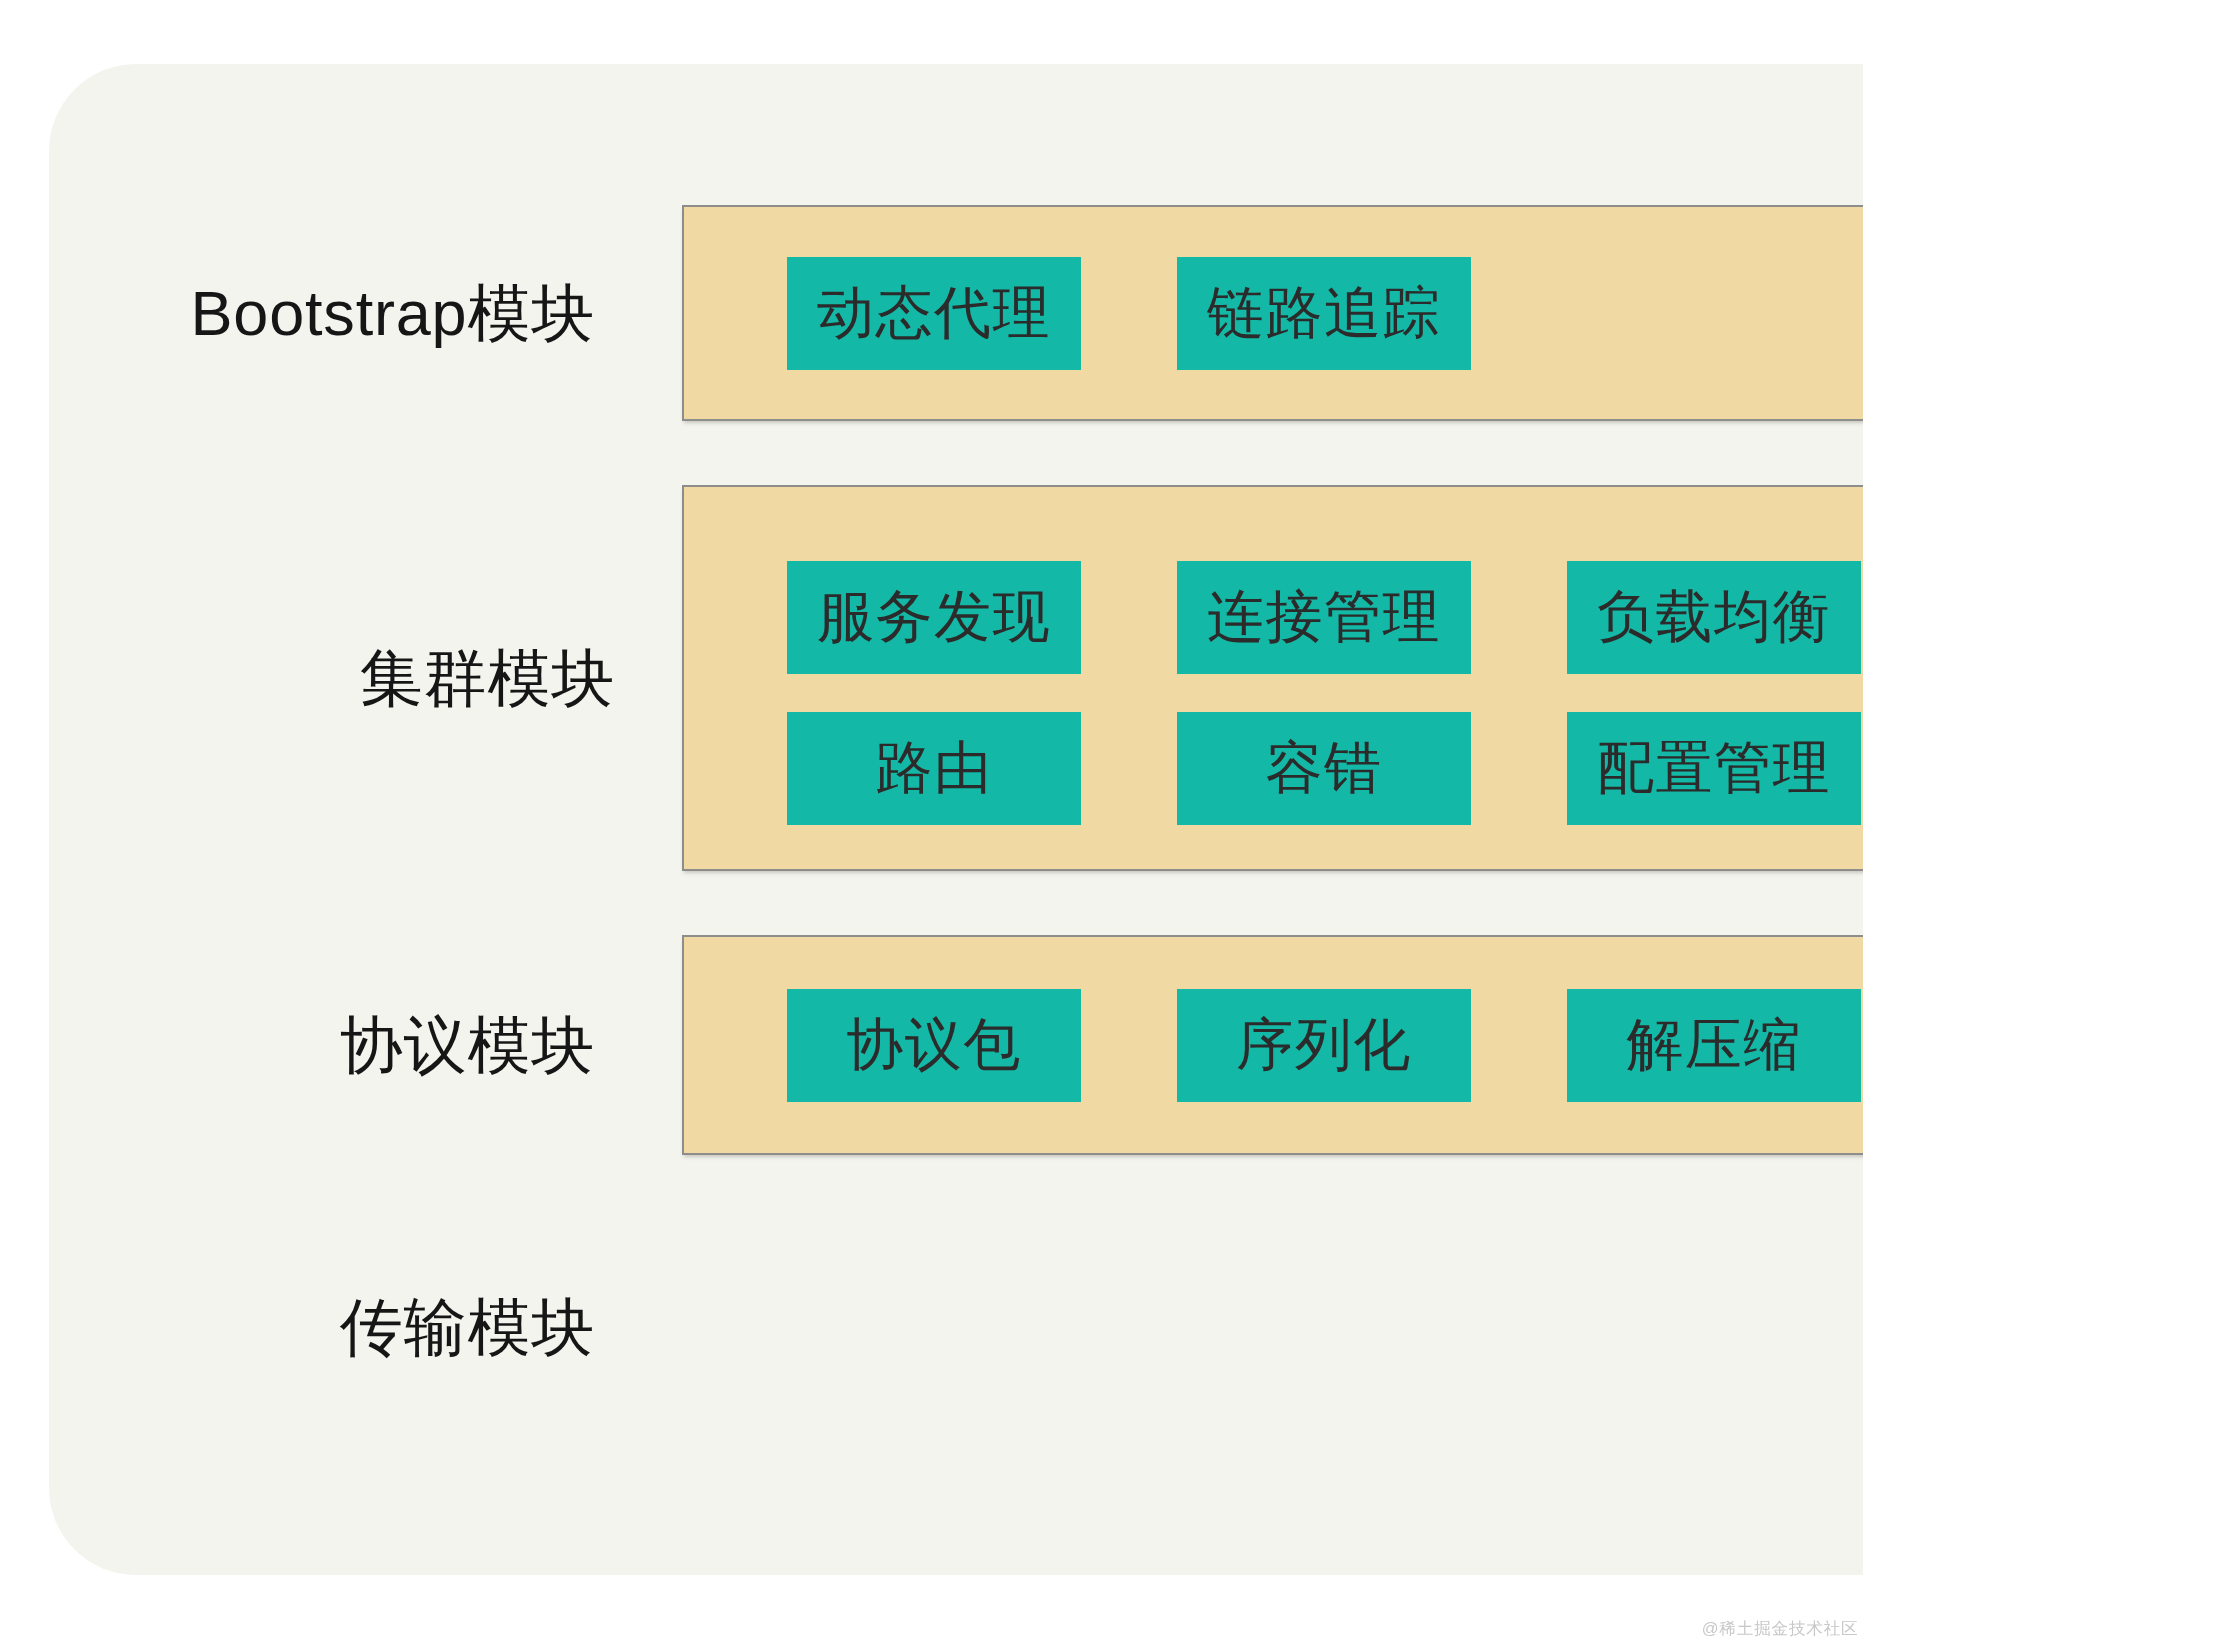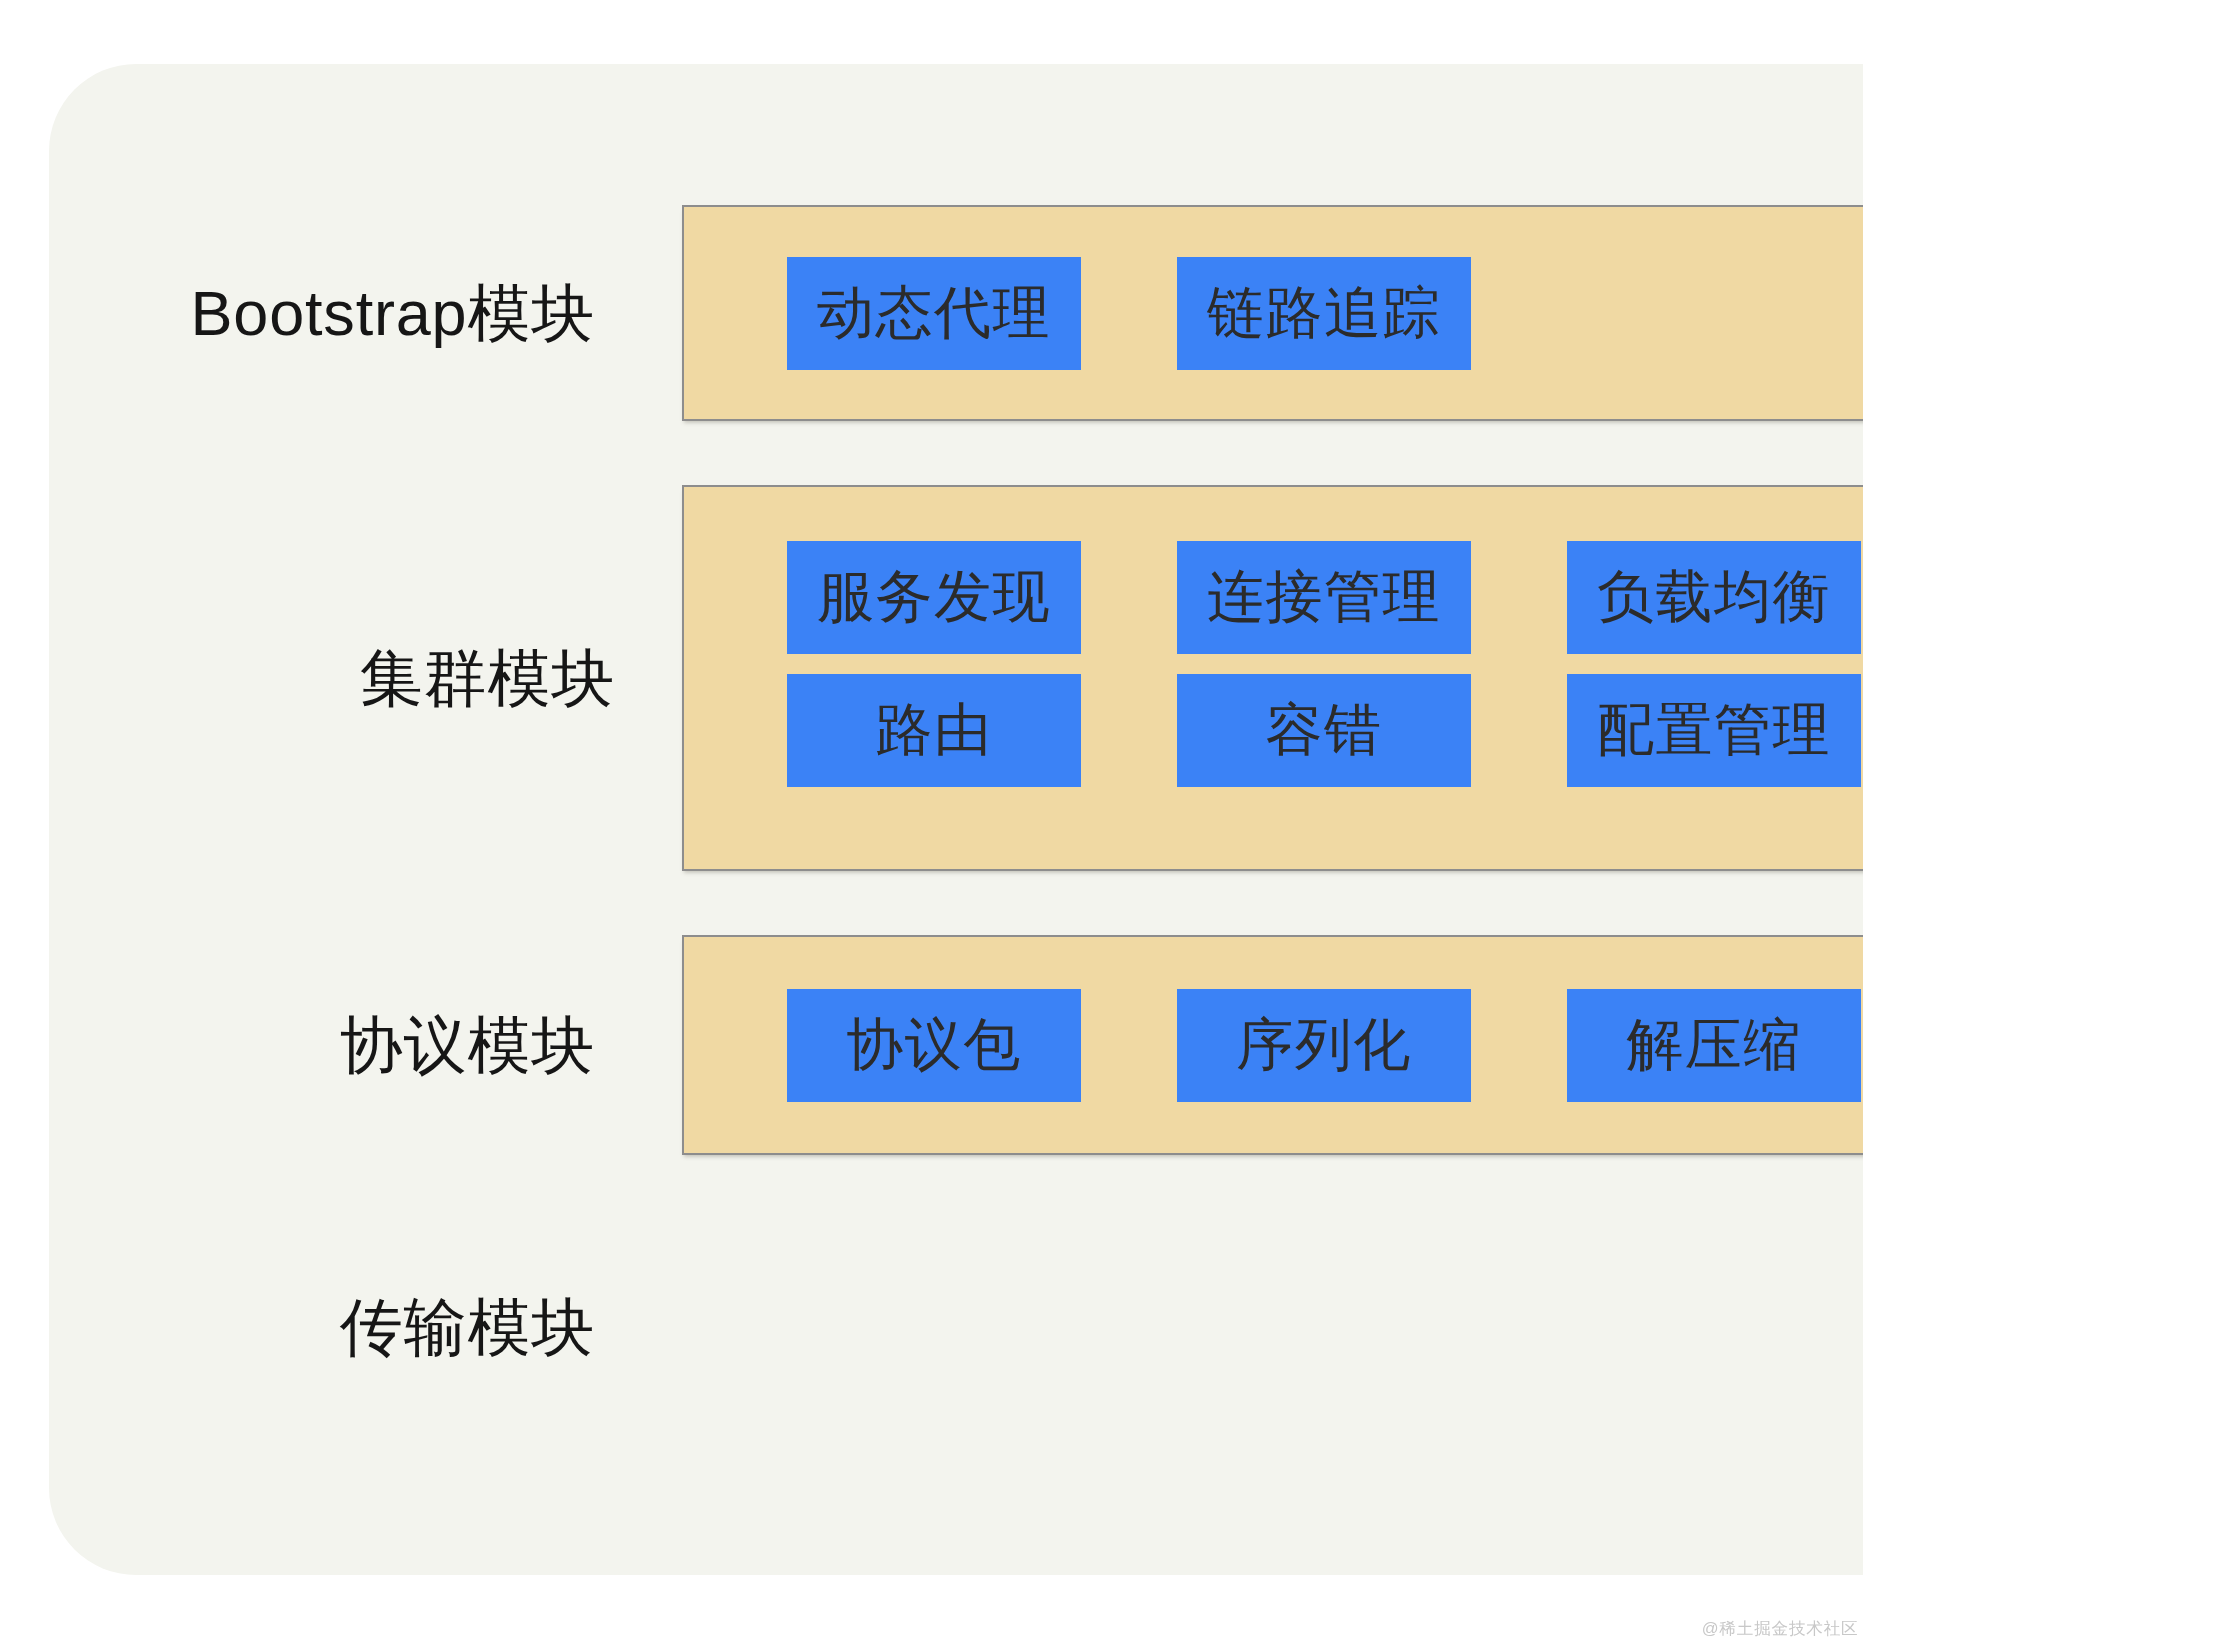--- a/index.html
+++ b/index.html
@@ -46,30 +46,30 @@
     box-shadow: 0 4.5px 3.8px -2.3px rgba(105, 100, 85, 0.35);
     display: grid;
     grid-template-columns: repeat(3, 336px);
     column-gap: 54px;
     padding-left: 61px;
     padding-right: 60px;
   }
   .band.single { align-content: center; }
   .band.double {
     align-content: start;
-    padding-top: 54px;
-    row-gap: 20px;
+    padding-top: 74px;
+    row-gap: 38px;
   }
   .band-1 { top: 205px;  height: 216px; }
   .band-2 { top: 485px;  height: 386px; }
   .band-3 { top: 935px; height: 220px; }
   .band-4 { top: 1219px; height: 217px; }
   .mbox {
     height: 113px;
-    background: #3b82f6;
+    background: #14b8a6;
     display: flex;
     align-items: center;
     justify-content: center;
     font-size: 57px;
     letter-spacing: 1.5px;
     color: #2b2b2b;
     white-space: nowrap;
     margin-left: 42px;
   }
   .col2 { grid-column: 2; }

